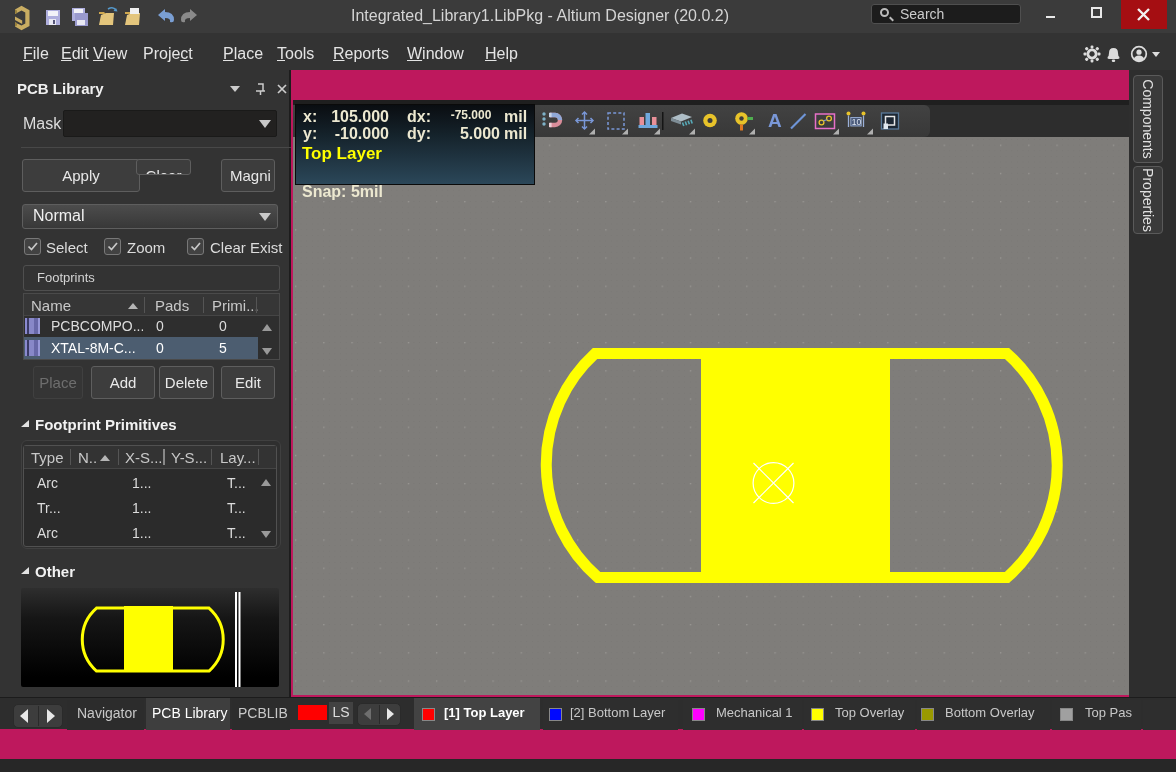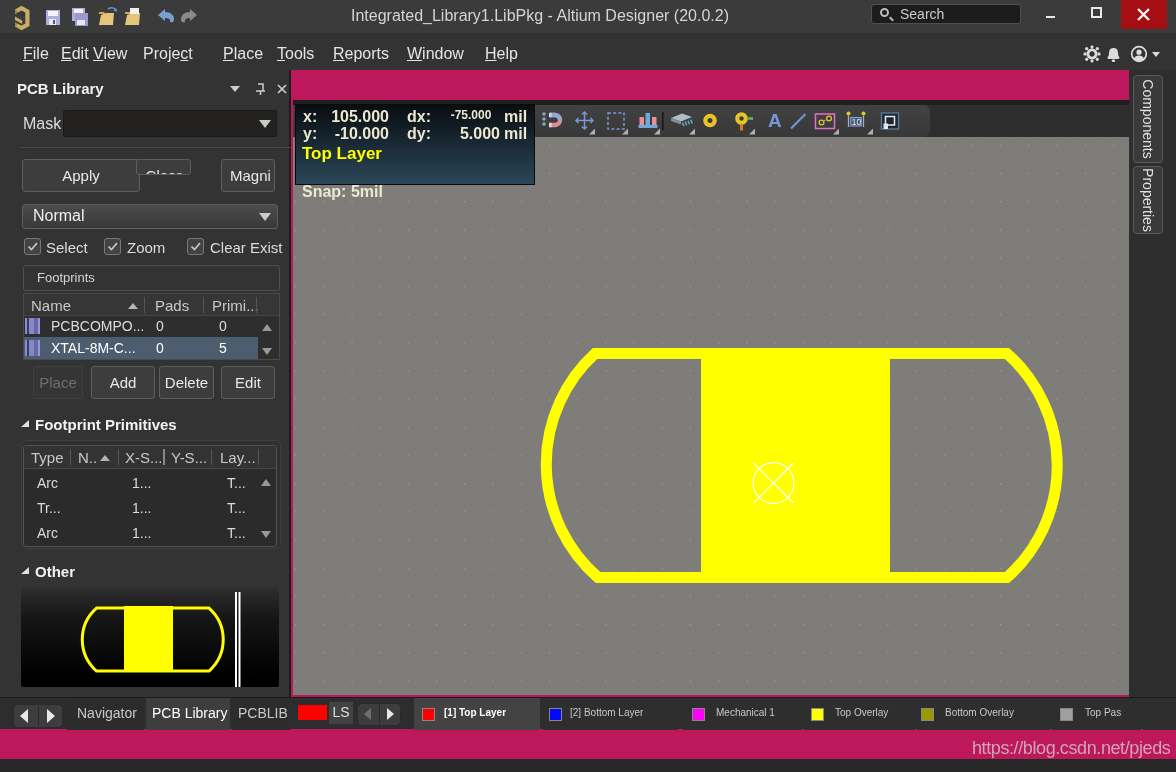--- a/index.html
+++ b/index.html
@@ -40,21 +40,21 @@
 
 #hud{left:295px;top:104px;width:240px;height:81px;background:linear-gradient(180deg,#0a0d11 0%,#142129 35%,#2b4759 100%);border:1px solid #0a0a0a;color:#ece8d0;font-weight:bold}
 
 #rsb{left:1129px;top:70px;width:47px;height:659px;background:#2e2e2e}
 .vtab{position:absolute;left:4px;width:30px;background:#3a3a3a;border:1px solid #5a5a5a;border-radius:4px;color:#e0e0e0;font-size:14px}
 .vtab span{position:absolute;left:50%;top:50%;transform:translate(-50%,-50%) rotate(90deg);white-space:nowrap}
 
 #btabs{left:0;top:697px;width:1176px;height:32px;background:#2d2d2d;border-top:1px solid #1c1c1c}
 #statusbar{left:0;top:729px;width:1176px;height:30px;background:#3a3a3a;border-top:1px solid #454545}
 #bstrip{left:0;top:759px;width:1176px;height:13px;background:#272727}
-.btab{position:absolute;top:0;height:31px;color:#c8c8c8;font-size:10px;line-height:30px}
+.btab{position:absolute;top:0;height:31px;color:#c8c8c8;font-size:13px;line-height:30px}
 .sqr{position:absolute;top:10px;width:13px;height:13px;border:1px solid #888}
 .stat{position:absolute;color:#c8c8c8;font-size:14px;top:7px}
 #watermark{left:972px;top:738px;width:204px;height:26px;color:rgba(212,212,212,0.75);font-size:18px;z-index:50;letter-spacing:-0.4px}
 </style></head><body>
 <div id="app">
 
   <div class="abs" id="titlebar"></div>
   <div class="abs" id="title">Integrated_Library1.LibPkg - Altium Designer (20.0.2)</div>
   <svg class="abs" style="left:0;top:0" width="210" height="33" viewBox="0 0 210 33">
     <g>
@@ -385,14 +385,13 @@
     <div class="abs" style="left:917px;top:2px;width:133px;height:30px;background:#2e2e2e"></div>
     <div class="sqr" style="left:921px;background:#9a9a00"></div>
     <div class="btab" style="left:945px">Bottom Overlay</div>
     <div class="abs" style="left:1052px;top:2px;width:89px;height:30px;background:#2e2e2e"></div>
     <div class="sqr" style="left:1060px;background:#a0a0a0"></div>
     <div class="btab" style="left:1085px">Top Pas</div>
     <div class="abs" style="left:1143px;top:2px;width:33px;height:30px;background:#2e2e2e"></div>
   </div>
 
   <div class="abs" id="bstrip"></div>
-  <div class="abs" id="watermark">https://blog.csdn.net/pjeds</div>
 </div>
 
 </body></html>

